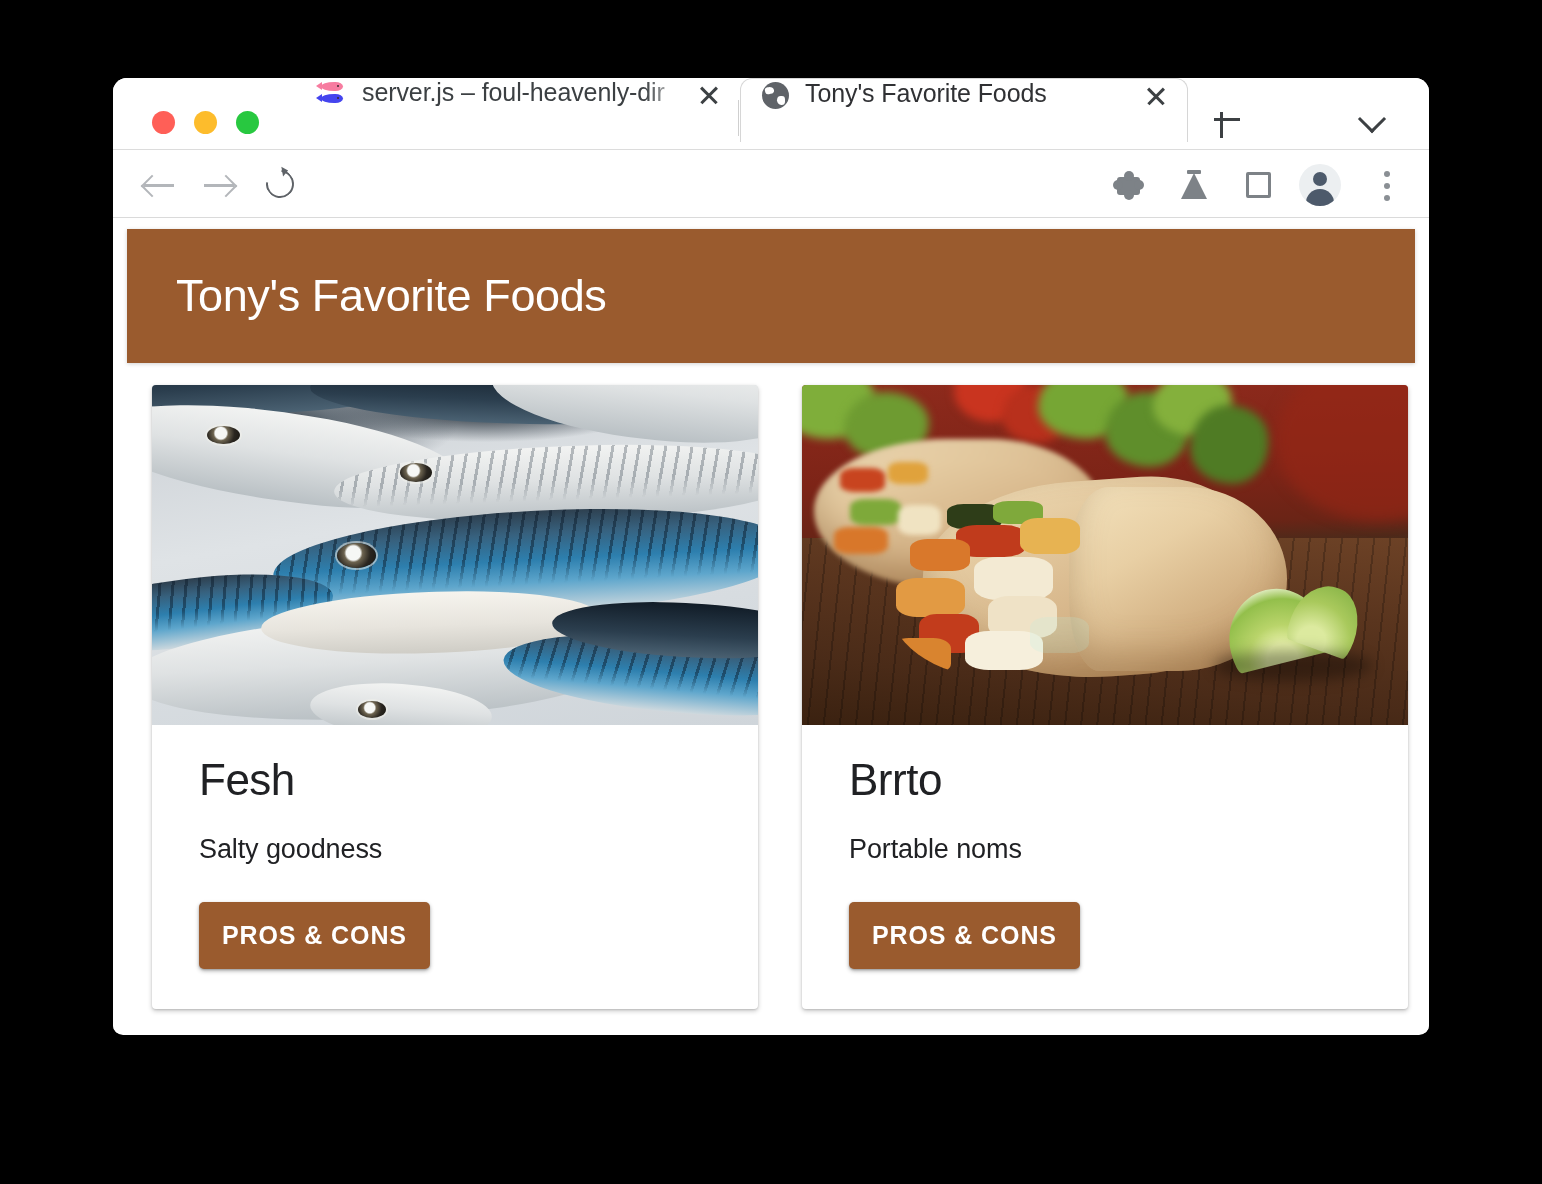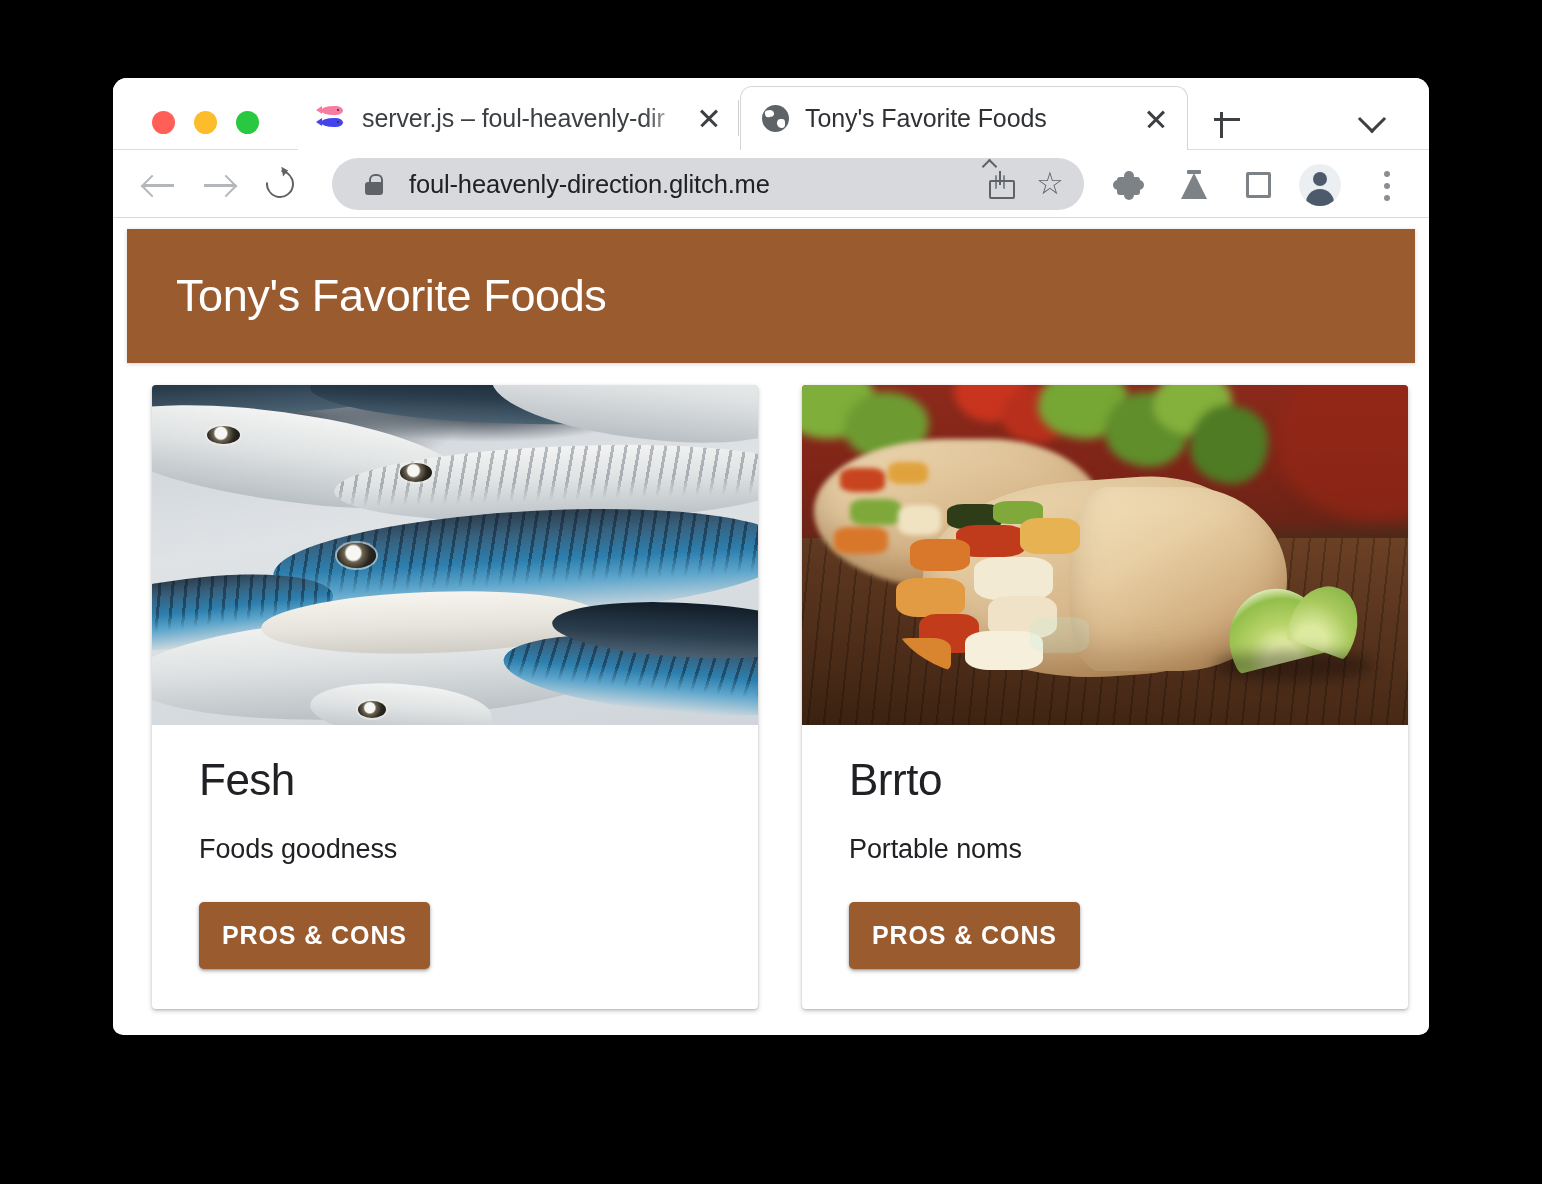--- a/index.html
+++ b/index.html
@@ -56,24 +56,24 @@
   .tabs-area {
     position: absolute;
     left: 185px;
     top: 0;
     right: 0;
     height: 72px;
   }
 
   .tab {
     position: absolute;
-    top: 8px;
+    top: 0;
     height: 64px;
     display: flex;
-    align-items: center;
+    align-items: flex-start;
     padding: 0 14px 0 18px;
   }
   .tab.inactive {
     left: 0;
     width: 442px;
     background: #ffffff;
     border-radius: 10px 10px 0 0;
   }
   .tab.inactive::after {
     content: "";
@@ -696,34 +696,20 @@
       <div class="nav-btn nav-back">
         <span class="arrow-l"></span>
       </div>
       <div class="nav-btn nav-fwd">
         <span class="arrow-r"></span>
       </div>
       <div class="nav-btn nav-reload">
         <span class="reload-glyph"></span>
       </div>
 
-      <div class="omnibox">
-        <span class="lock-icon"></span>
-        <span class="url-text" title="Search Google or type a URL">foul-heavenly-direction.glitch.me</span>
-
-        <span class="omni-actions">
-          <span class="omni-icon">
-            <span class="share-glyph"></span>
-            <span class="share-arrowhead"></span>
-          </span>
-          <span class="omni-icon">
-            <span class="star-glyph">☆</span>
-          </span>
-        </span>
-      </div>
 
       <div class="tool-icon icon-ext">
         <span class="puzzle">
           <b class="body"></b>
             <b class="t"></b>
             <b class="l"></b>
             <b class="r"></b>
             <b class="bt"></b>
         </span>
       </div>
@@ -786,21 +772,21 @@
                 <span class="stripes"></span>
               </span>
               <span class="f body-dark" style="left:66%;top:64%;width:44%;height:16%;transform:rotate(3deg);"></span>
 
               <span class="f body-silver" style="left:26%;top:88%;width:30%;height:16%;transform:rotate(4deg);"></span>
               <span class="eye" style="left:34%;top:93%;width:4.6%;height:5%;"></span>
             </div>
           </div>
           <div class="card-body">
             <div class="card-name">Fesh</div>
-            <div class="card-desc">Foods goodness</div>
+            <div class="card-desc">Salty goodness</div>
           </div>
           <div class="card-actions">
             <button class="card-btn">PROS &amp; CONS</button>
           </div>
         </div>
 
         <div class="card">
           <div class="card-media">
             <div class="photo-burrito">
 

